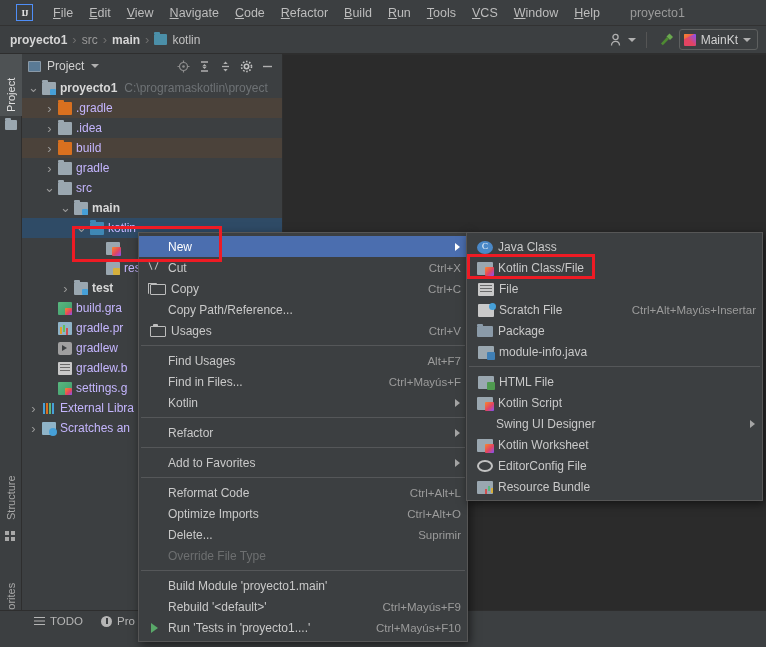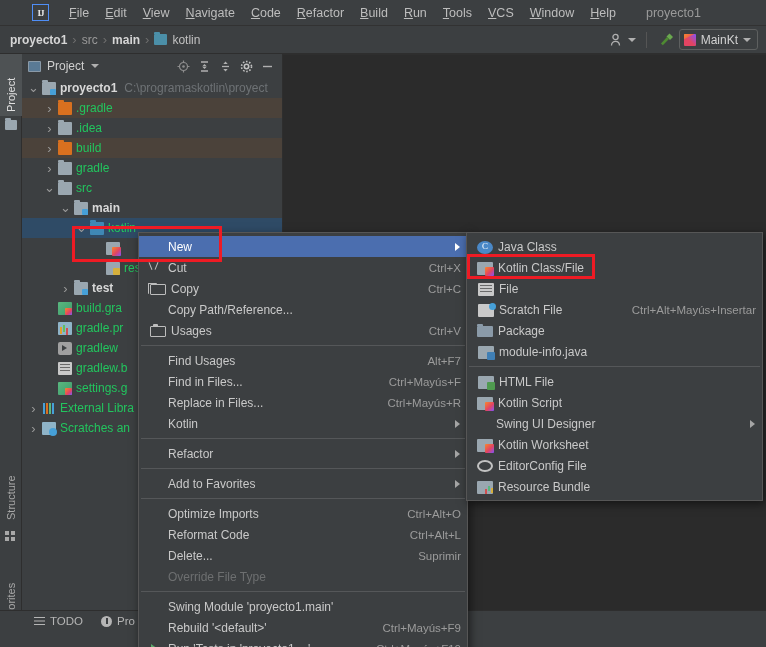--- a/index.html
+++ b/index.html
@@ -13,21 +13,21 @@
   }
   #app{ position:relative; width:766px; height:647px; }
 
   
   .menubar{
     position:absolute; left:0; top:0; width:766px; height:26px;
     background:#3c3f41; display:flex; align-items:center;
     border-bottom:1px solid #323232;
   }
   .ij-logo{
-    width:17px;height:17px;margin-left:32px;margin-right:12px;
+    width:17px;height:17px;margin-left:16px;margin-right:12px;
     border:1px solid #4f8ef7; background:#3c3f41;
     display:flex;align-items:center;justify-content:center;
     font-size:9px; font-weight:bold; color:#e8e8e8;
     letter-spacing:-1px; font-family:"Liberation Serif", serif;
   }
   .menubar .mi{
     padding:2px 8px; color:#bdbdbd; font-size:12.5px; white-space:nowrap;
   }
   .menubar .mi:first-letter{ text-decoration:underline; }
   .menubar .proj-name{ padding:2px 8px; color:#9a9a9a; font-size:12.5px; margin-left:14px;}
@@ -109,21 +109,21 @@
 
   .tree{ position:relative; font-size:12px;}
   .row{
     height:20px; display:flex;align-items:center; white-space:nowrap;
     position:relative; padding-right:4px;
   }
   .row .arrow{
     width:11px;height:11px;flex:0 0 11px;display:flex;align-items:center;justify-content:center;
     color:#9a9a9a;font-size:9px;
   }
-  .row .lbl{ margin-left:4px; color:#22c55e;}
+  .row .lbl{ margin-left:4px; color:#c4b5fd;}
   .row .lbl.b{ font-weight:bold; color:#d8d8d8;}
   .row .path{ margin-left:7px; color:#6e7275; font-size:12px;}
   .row.sel-brown{ background:#4b423a;}
   .row.sel-blue{ background:#2f4b66;}
 
   .ic{ width:14px;height:13px;flex:0 0 14px;position:relative;display:inline-block;}
   .ic-folder{ background:#9aa7b0;border-radius:1px;}
   .ic-folder:before{content:"";position:absolute;left:0;top:-2px;width:6px;height:2px;background:#9aa7b0;border-radius:1px 1px 0 0;}
   .ic-folder-orange{ background:#d9701f;border-radius:1px;}
   .ic-folder-orange:before{content:"";position:absolute;left:0;top:-2px;width:6px;height:2px;background:#d9701f;border-radius:1px 1px 0 0;}
@@ -510,64 +510,59 @@
         <span class="m-lbl">Find Usages</span>
         <span class="m-key">Alt+F7</span>
       </div>
       <div class="mrow">
         <span class="m-ico"></span>
         <span class="m-lbl">Find in Files...</span>
         <span class="m-key">Ctrl+Mayús+F</span>
       </div>
       <div class="mrow">
         <span class="m-ico"></span>
-        <span class="m-lbl">Replace in Files...</span>
-        <span class="m-key">Ctrl+Mayús+R</span>
-      </div>
-      <div class="mrow">
-        <span class="m-ico"></span>
         <span class="m-lbl">Kotlin</span>
         <span class="arr-right"></span>
       </div>
       <div class="msep"></div>
       <div class="mrow">
         <span class="m-ico"></span>
         <span class="m-lbl">Refactor</span>
         <span class="arr-right"></span>
       </div>
       <div class="msep"></div>
       <div class="mrow">
         <span class="m-ico"></span>
         <span class="m-lbl">Add to Favorites</span>
         <span class="arr-right"></span>
       </div>
       <div class="msep"></div>
       <div class="mrow">
         <span class="m-ico"></span>
+        <span class="m-lbl">Reformat Code</span>
+        <span class="m-key">Ctrl+Alt+L</span>
+      </div>
+      <div class="mrow">
+        <span class="m-ico"></span>
         <span class="m-lbl">Optimize Imports</span>
         <span class="m-key">Ctrl+Alt+O</span>
       </div>
       <div class="mrow">
         <span class="m-ico"></span>
-        <span class="m-lbl">Reformat Code</span>
-        <span class="m-key">Ctrl+Alt+L</span>
-      </div>
-      <div class="mrow">
-        <span class="m-ico"></span>
         <span class="m-lbl">Delete...</span>
         <span class="m-key">Suprimir</span>
       </div>
       <div class="mrow disabled">
         <span class="m-ico"></span>
         <span class="m-lbl">Override File Type</span>
       </div>
       <div class="msep"></div>
       <div class="mrow">
         <span class="m-ico"></span>
-        <span class="m-lbl">Swing Module 'proyecto1.main'</span>
+        <span class="m-lbl">Build Module 'proyecto1.main'</span>
       </div>
       <div class="mrow">
         <span class="m-ico"></span>
         <span class="m-lbl">Rebuild '&lt;default&gt;'</span>
         <span class="m-key">Ctrl+Mayús+F9</span>
       </div>
       <div class="mrow">
         <span class="m-ico ic-runp"></span>
         <span class="m-lbl">Run 'Tests in 'proyecto1....'</span>
         <span class="m-key">Ctrl+Mayús+F10</span>

